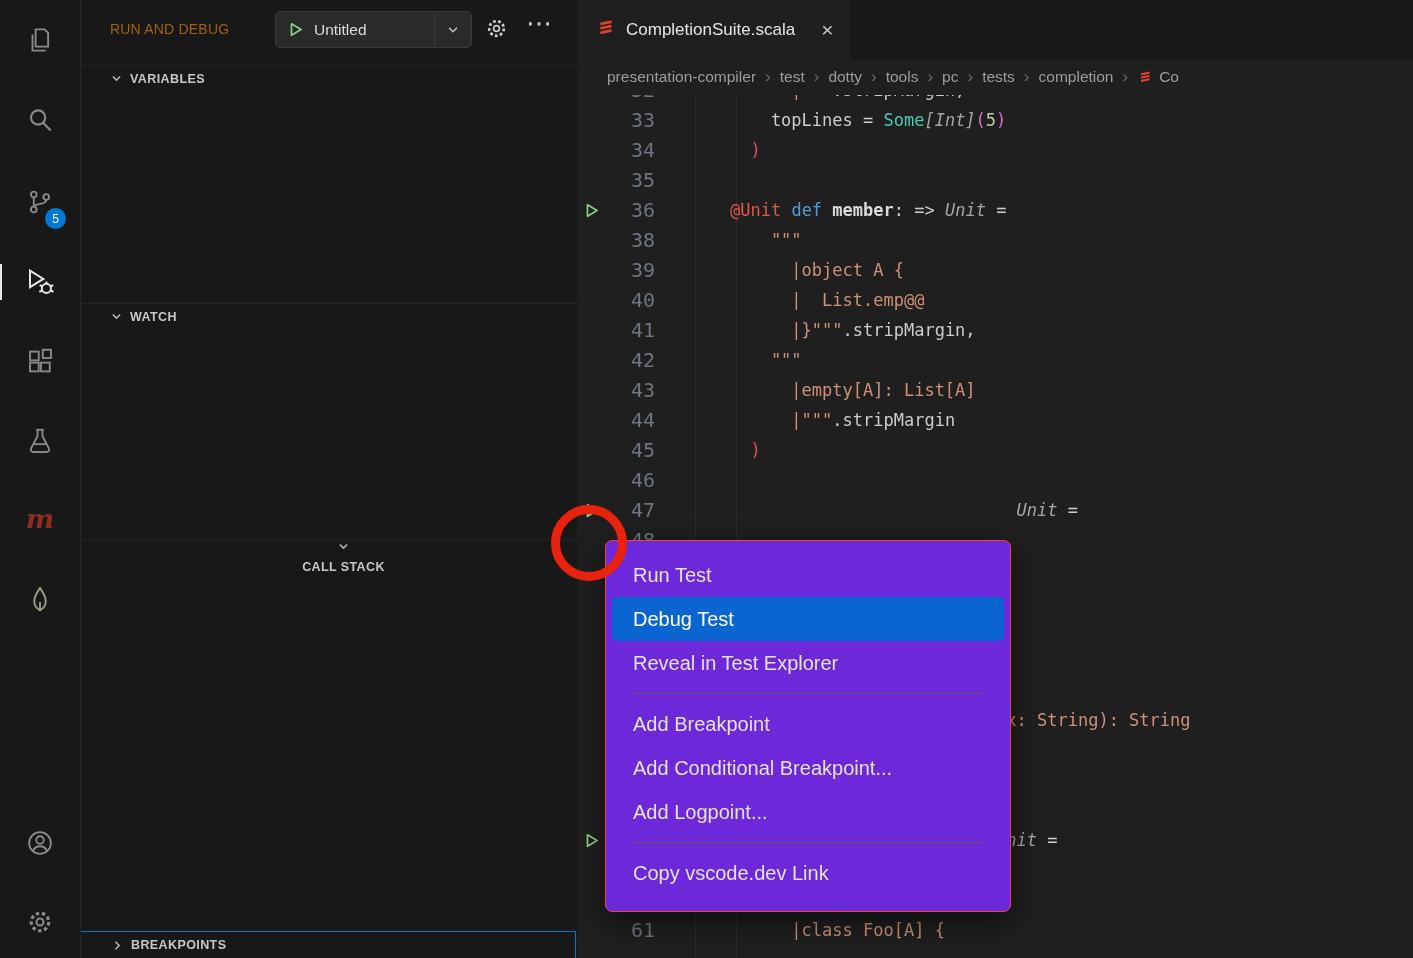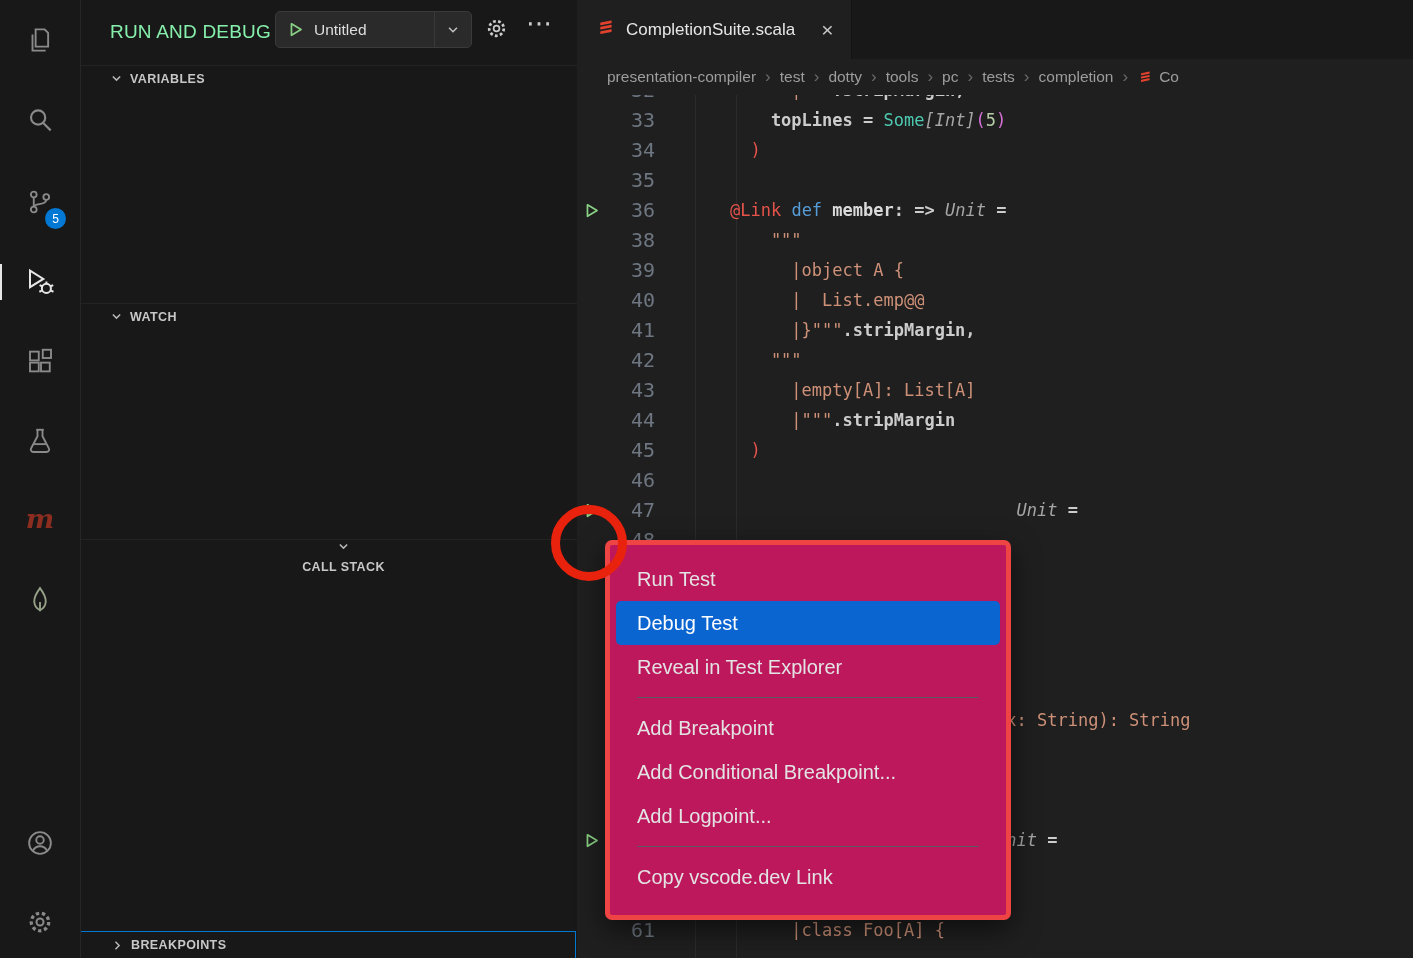--- a/index.html
+++ b/index.html
@@ -9,21 +9,21 @@
     -webkit-font-smoothing:antialiased;
   }
   
   #activity-bar{position:absolute;left:0;top:0;width:80px;height:958px;background:#181818;border-right:1px solid #262626;z-index:10;}
   .ab-item{position:absolute;left:0;width:79px;height:64px;display:flex;align-items:center;justify-content:center;color:#8a8a8a;cursor:pointer;}
   .ab-item.active{color:#e6e6e6;}
   .ab-item.active::before{content:"";position:absolute;left:0;top:14px;bottom:14px;width:2px;background:#e6e6e6;}
   .ab-badge{position:absolute;right:13px;bottom:5px;min-width:21px;height:21px;border-radius:11px;background:var(--badge-blue);color:#fff;font-size:12px;display:flex;align-items:center;justify-content:center;}
   
   #sidebar{position:absolute;left:80px;top:0;width:497px;height:958px;background:#181818;box-sizing:border-box;}
-  .sb-title{position:absolute;left:30px;top:21px;font-size:19px;color:#86efac;letter-spacing:.2px;}
+  .sb-title{position:absolute;left:30px;top:21px;font-size:14px;color:#a16207;letter-spacing:.2px;}
   .launch{position:absolute;left:195px;top:11px;width:197px;height:37px;background:#2a2a2a;border:1px solid #3a3a3a;border-radius:5px;display:flex;align-items:center;box-sizing:border-box;cursor:pointer;}
   .launch .play{margin-left:11px;display:flex;}
   .launch-label{margin-left:10px;font-size:15.5px;color:#dedede;flex:1;}
   .launch-chevron{width:36px;align-self:stretch;display:flex;align-items:center;justify-content:center;color:#c3c3c3;border-left:1px solid #3a3a3a;}
   .sb-gear{position:absolute;left:404px;top:16px;color:#cccccc;cursor:pointer;}
   .sb-more{position:absolute;left:446px;top:8px;color:#cccccc;font-size:26px;letter-spacing:2px;cursor:pointer;}
   .sb-section{position:absolute;left:0;width:100%;height:26px;display:flex;align-items:center;padding-left:30px;box-sizing:border-box;gap:7px;color:#c7c7c7;font-size:12.5px;font-weight:700;letter-spacing:.4px;border-top:1px solid rgba(255,255,255,.05);cursor:pointer;}
   .sb-section .chev{display:flex;color:#b9b9b9;}
   #sec-variables{top:65px;}
   #sec-watch{top:303px;}
@@ -40,32 +40,32 @@
   .crumb{cursor:pointer;}
   .crumb-sep{color:#6b6b6b;font-size:17px;}
   .crumb-leaf{display:flex;align-items:center;gap:6px;}
   .code-area{position:absolute;top:95px;left:0;right:0;bottom:0;overflow:hidden;font-family:"DejaVu Sans Mono",monospace;font-size:17px;}
   .indent-guide{position:absolute;top:0;bottom:0;width:1px;background:rgba(255,255,255,.055);}
   #code-lines{position:absolute;top:-20px;left:0;right:0;}
   .code-line{height:30px;display:flex;align-items:center;}
   .run-slot{width:26px;padding-left:6px;display:flex;align-items:center;flex:none;}
   .lnum{width:46px;flex:none;text-align:right;color:var(--line-number-gray);font-size:20px;}
   .ltext{margin-left:34px;white-space:pre;color:var(--editor-fg);}
-  .tk-w{color:var(--editor-fg);font-weight:bold;}
+  .tk-w{color:var(--editor-fg);}
   .tk-s{color:var(--string-orange);}
   .tk-k{color:var(--keyword-blue);}
   .tk-t{color:var(--type-teal);}
   .tk-i{color:var(--italic-gray);font-style:italic;}
   .tk-r{color:var(--token-red);}
   .tk-m{color:var(--bracket-magenta);}
   .tk-n{color:var(--number-green);}
   .tk-g{color:var(--bracket-gold);}
   .tk-d{color:#dadada;font-weight:bold;}
   
-  #context-menu{position:absolute;left:605px;top:540px;width:406px;box-sizing:border-box;background:#be185d;border:5px solid #ef4444;border-radius:7px;padding:12px 0 16px;box-shadow:0 10px 28px rgba(0,0,0,.55);z-index:40;}
+  #context-menu{position:absolute;left:605px;top:540px;width:406px;box-sizing:border-box;background:#6d28d9;border:1px solid #ef4444;border-radius:7px;padding:12px 0 16px;box-shadow:0 10px 28px rgba(0,0,0,.55);z-index:40;}
   .menu-item{height:44px;line-height:44px;margin:0 6px;padding:0 21px;border-radius:5px;font-size:20px;color:#e3e3e3;cursor:pointer;white-space:nowrap;}
   .menu-item.selected{background:var(--selection-blue);color:#ffffff;padding-left:21px;}
   .menu-sep{height:1px;margin:8px 27px;background:#5a5a5c;}
   
   #annotation-circle{position:absolute;left:551px;top:505px;width:76px;height:76px;box-sizing:border-box;border:9px solid var(--annotation-red);border-radius:50%;z-index:60;pointer-events:none;}
 </style>
 </head>
 <body>
 
 <nav id="activity-bar">
@@ -264,21 +264,21 @@
           <span class="lnum">35</span>
           <span class="ltext"></span>
         </div>
         <div class="code-line">
           <span class="run-slot">
             <svg width="17" height="17" viewBox="0 0 16 16">
               <path d="M4.2 2.6L13.2 8L4.2 13.4Z" fill="none" stroke="var(--run-green)" stroke-width="1.6" stroke-linejoin="round"></path>
             </svg>
           </span>
           <span class="lnum">36</span>
-          <span class="ltext"><span class="tk-w">    </span><span class="tk-r">@Link</span><span class="tk-w"> </span><span class="tk-k">def</span><span class="tk-w"> </span><span class="tk-d">member</span><span class="tk-w">: </span><span class="tk-w">=&gt; </span><span class="tk-i">Unit</span><span class="tk-w"> =</span></span>
+          <span class="ltext"><span class="tk-w">    </span><span class="tk-r">@Unit</span><span class="tk-w"> </span><span class="tk-k">def</span><span class="tk-w"> </span><span class="tk-d">member</span><span class="tk-w">: </span><span class="tk-w">=&gt; </span><span class="tk-i">Unit</span><span class="tk-w"> =</span></span>
         </div>
         <div class="code-line">
           <span class="run-slot"></span>
           <span class="lnum">38</span>
           <span class="ltext"><span class="tk-s">        """</span></span>
         </div>
         <div class="code-line">
           <span class="run-slot"></span>
           <span class="lnum">39</span>
           <span class="ltext"><span class="tk-s">          |object A {</span></span>

